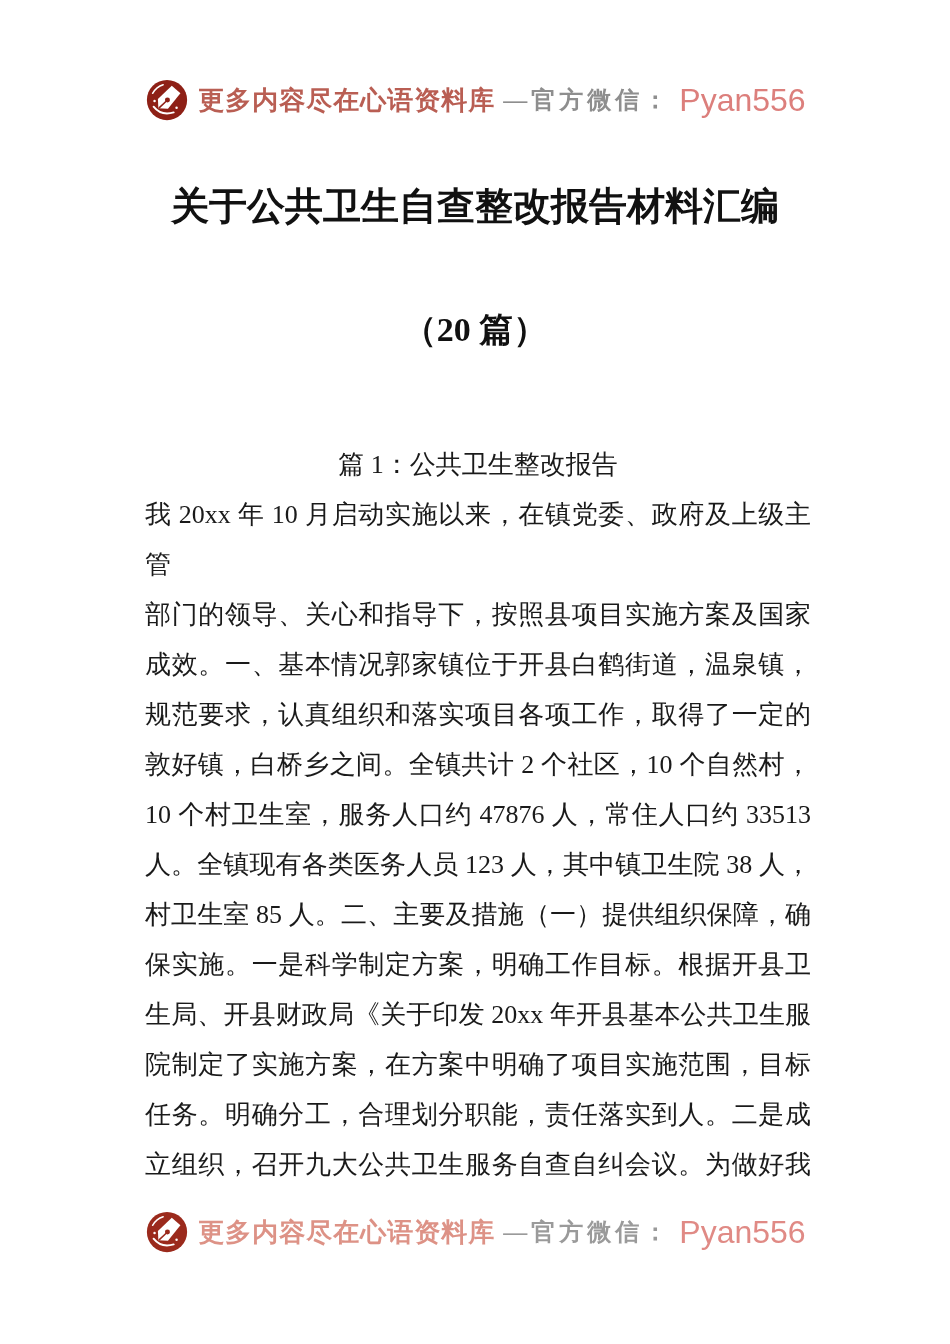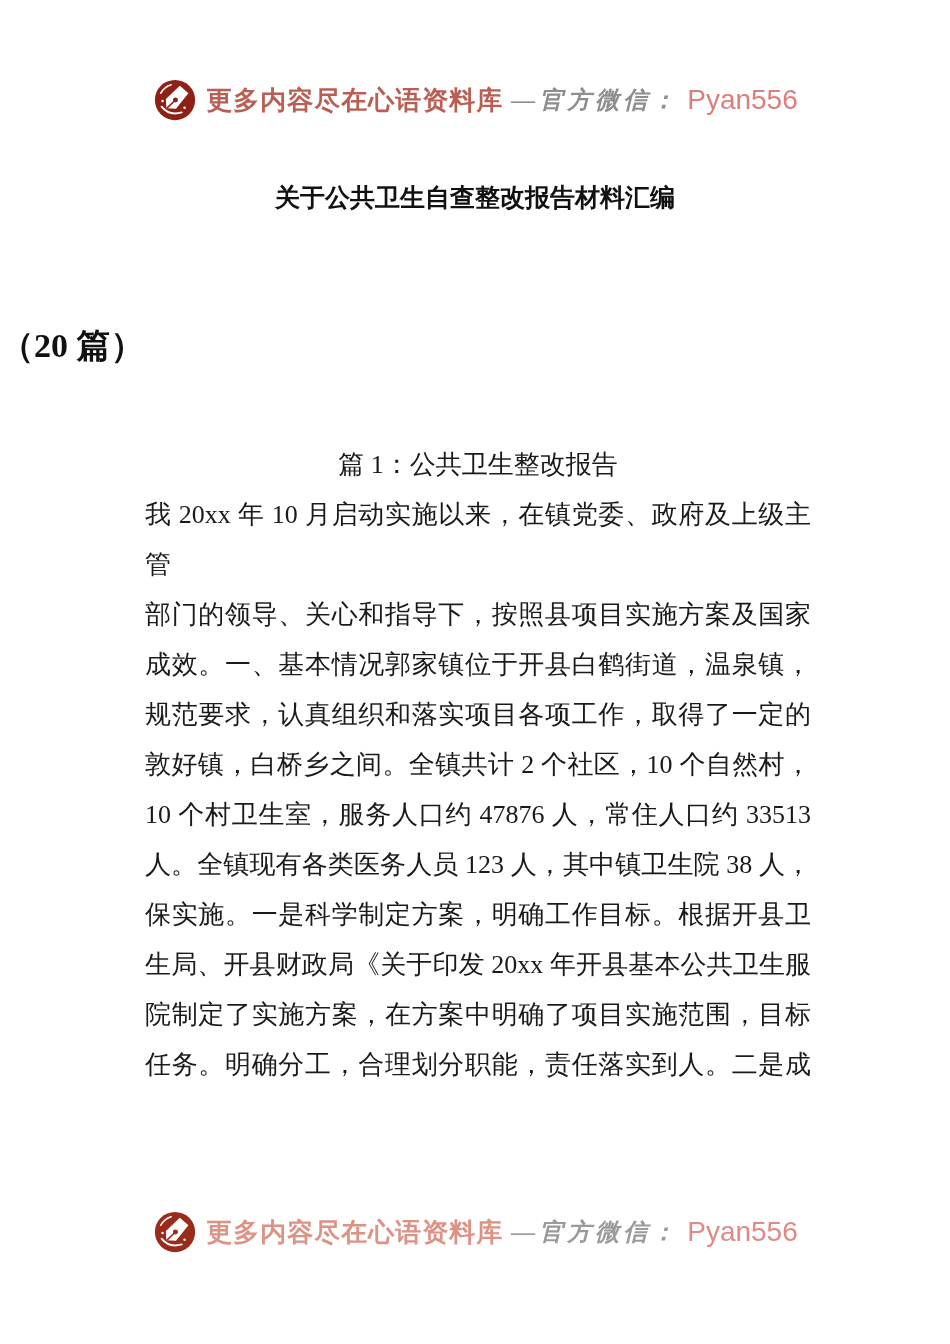--- a/index.html
+++ b/index.html
@@ -26,50 +26,50 @@
   }
   .brandline.header { top: 77px; }
   .brandline.footer { top: 1209px; }
   .logo { display: inline-block; width: 46px; height: 46px; flex: 0 0 auto; }
   .logo svg { width: 46px; height: 46px; display: block; }
   .header .logo { color: var(--logo); }
   .footer .logo { color: var(--logo-footer); }
   .brand-text { font-size: 26px; letter-spacing: 1px; font-weight: bold; }
   .header .brand-text { color: var(--header-brand); }
   .footer .brand-text { color: var(--footer-brand); }
-  .wechat-label { font-size: 24px; font-style: italic; letter-spacing: 4px; font-weight: bold; }
+  .wechat-label { font-size: 24px; letter-spacing: 4px; font-weight: bold; }
   .header .wechat-label { color: var(--header-label); }
   .footer .wechat-label { color: var(--footer-label); }
   .wechat-id {
     font-family: "Liberation Sans", "DejaVu Sans", sans-serif;
-    font-size: 28px;
+    font-size: 32px;
   }
   .header .wechat-id { color: var(--header-id); }
   .footer .wechat-id { color: var(--footer-id); }
 
   
   .doc-title {
     position: absolute;
-    top: 174px;
+    top: 182px;
     left: 0;
     width: 100%;
     margin: 0;
     text-align: center;
-    font-size: 25px;
+    font-size: 38px;
     line-height: 48px;
     font-weight: bold;
     letter-spacing: 0px;
     color: #111111;
   }
   .doc-subtitle {
     position: absolute;
-    top: 324px;
+    top: 308px;
     left: 0;
     width: 100%;
-    text-align: left;
+    text-align: center;
     font-size: 34px;
     line-height: 44px;
     font-weight: bold;
     color: #111111;
   }
   .doc-body {
     position: absolute;
     top: 440px;
     left: 145px;
     width: 666px;
@@ -115,24 +115,26 @@
 
   <div class="doc-body">
     <div class="section-heading">篇 1：公共卫生整改报告</div>
     <div class="body-line">我 20xx 年 10 月启动实施以来，在镇党委、政府及上级主管</div>
     <div class="body-line">部门的领导、关心和指导下，按照县项目实施方案及国家</div>
     <div class="body-line">成效。一、基本情况郭家镇位于开县白鹤街道，温泉镇，</div>
     <div class="body-line">规范要求，认真组织和落实项目各项工作，取得了一定的</div>
     <div class="body-line">敦好镇，白桥乡之间。全镇共计 2 个社区，10 个自然村，</div>
     <div class="body-line">10 个村卫生室，服务人口约 47876 人，常住人口约 33513</div>
     <div class="body-line">人。全镇现有各类医务人员 123 人，其中镇卫生院 38 人，</div>
+    <div class="body-line">村卫生室 85 人。二、主要及措施（一）提供组织保障，确</div>
     <div class="body-line">保实施。一是科学制定方案，明确工作目标。根据开县卫</div>
     <div class="body-line">生局、开县财政局《关于印发 20xx 年开县基本公共卫生服</div>
     <div class="body-line">院制定了实施方案，在方案中明确了项目实施范围，目标</div>
     <div class="body-line">任务。明确分工，合理划分职能，责任落实到人。二是成</div>
+    <div class="body-line">立组织，召开九大公共卫生服务自查自纠会议。为做好我</div>
   </div>
 
   <div class="brandline footer">
     <span class="logo">
       <svg viewBox="0 0 48 48" aria-hidden="true">
         <circle cx="24" cy="24" r="21" fill="currentColor"></circle>
         <path d="M29 9 L38 17 L25 33 L15 32.5 L14.5 23 Z" fill="#ffffff"></path>
         <circle cx="24.5" cy="24" r="2.6" fill="currentColor"></circle>
         <path d="M24.5 24 L15.5 32.5" stroke="currentColor" stroke-width="1.6" fill="none"></path>
         <path d="M10 31 Q18 41 31 37" stroke="#ffffff" stroke-width="2" fill="none" stroke-linecap="round"></path>

